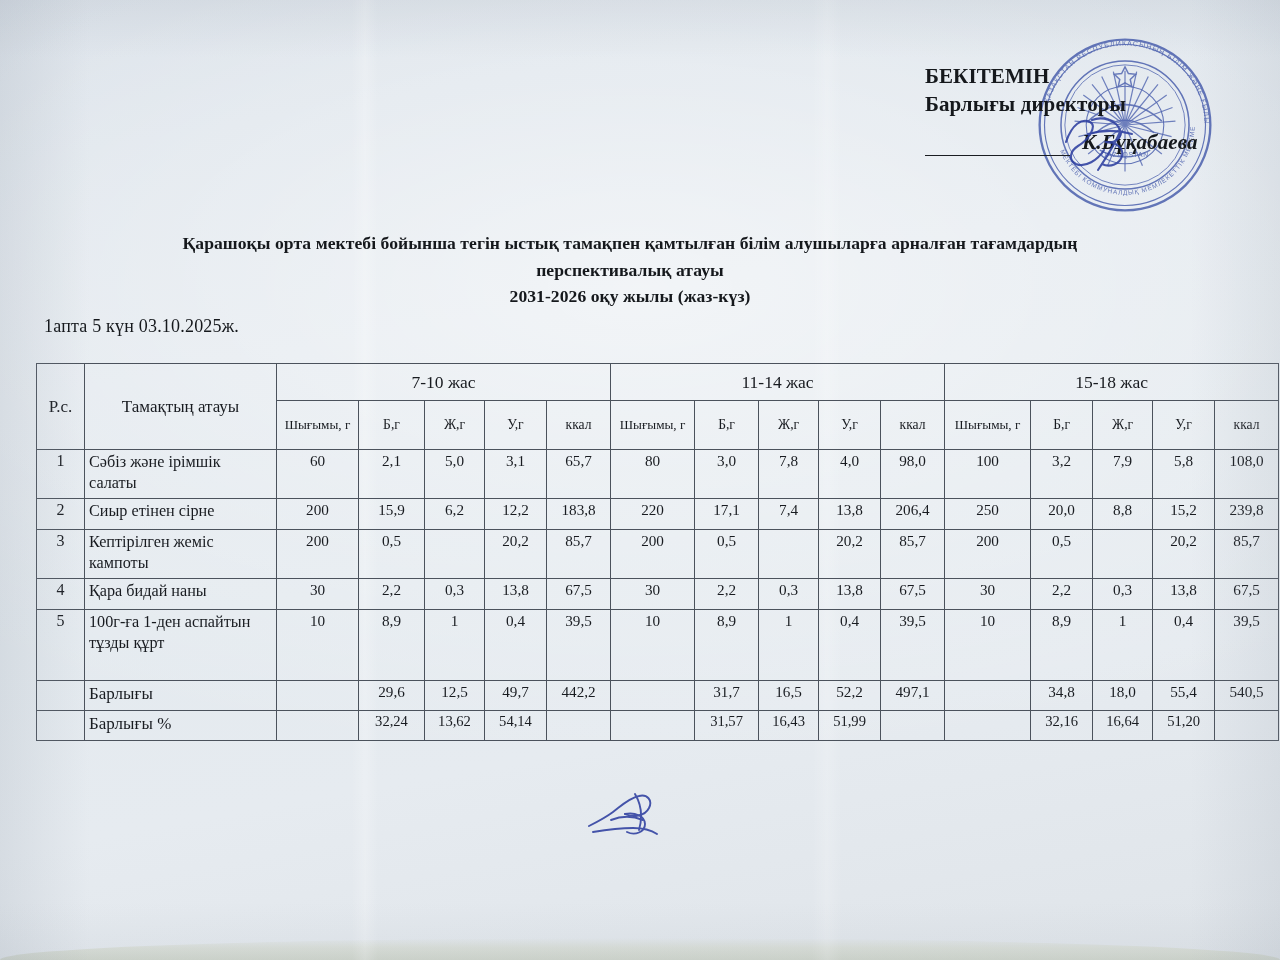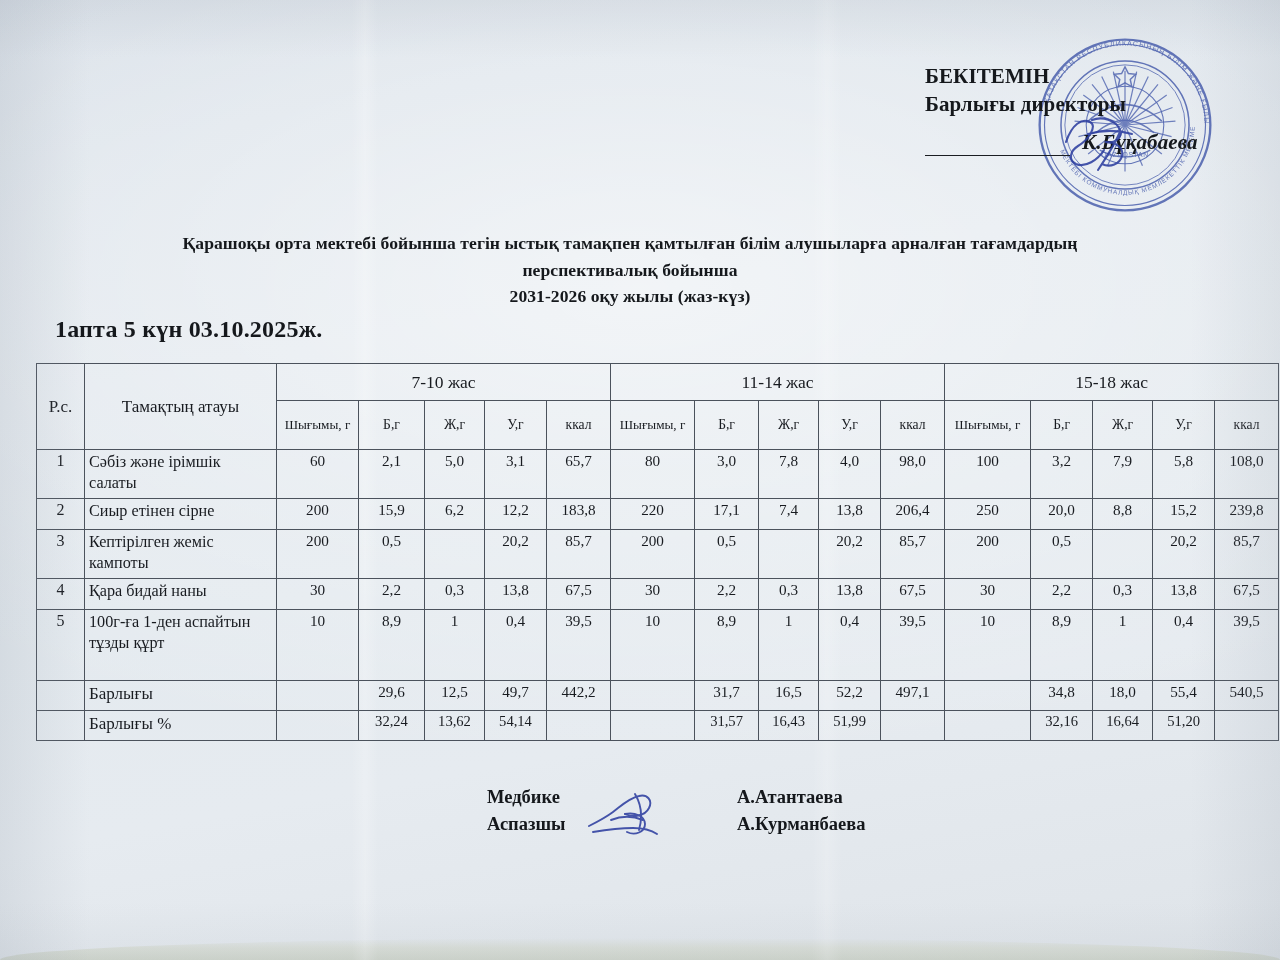--- a/index.html
+++ b/index.html
@@ -113,25 +113,24 @@
     z-index: 2;
     margin-top: 48px;
   }
   #title-block .t-main { display: block; }
 
   
   #date-line {
     position: absolute;
     top: 316px;
     left: 44px;
-    font-weight: bold;
-    font-size: 24px;
+    font-weight: normal;
+    font-size: 18px;
     letter-spacing: 0.2px;
     z-index: 2;
-    margin-left: 11px;
   }
 
   
   #menu-table {
     position: absolute;
     top: 363px;
     left: 36px;
     width: 1205px;
     border-collapse: collapse;
     table-layout: fixed;
@@ -324,21 +323,21 @@
       <path d="M8,34 C14,16 24,10 32,14 C40,18 30,32 20,38 C12,43 10,52 18,56 C27,60 40,52 46,42"></path>
       <path d="M34,12 C44,8 58,12 62,22 C65,30 56,36 48,34"></path>
       <path d="M48,34 C58,34 66,40 64,48 C62,56 52,60 44,56"></path>
       <path d="M30,26 C44,22 60,22 74,26"></path>
       <path d="M40,62 C48,50 56,38 62,24"></path>
     </g>
   </svg>
 
   <div id="title-block">
     <span class="t-main">Қарашоқы орта мектебі бойынша тегін ыстық тамақпен қамтылған білім алушыларға арналған тағамдардың</span>
-    <span class="t-main">перспективалық бойынша</span>
+    <span class="t-main">перспективалық атауы</span>
     <span class="t-main">2031-2026 оқу жылы (жаз-күз)</span>
   </div>
 
   <div id="date-line">1апта 5 күн  03.10.2025ж.</div>
 
   <table id="menu-table">
     <colgroup>
       <col style="width:48px">
       <col style="width:192px">
       <col style="width:82px">
@@ -516,32 +515,20 @@
         <td class="c-kcal"></td>
         <td class="c-num"></td>
         <td class="c-num">32,16</td>
         <td class="c-num">16,64</td>
         <td class="c-num">51,20</td>
         <td class="c-kcal"></td>
       </tr>
     </tbody>
   </table>
 
-  <div id="footer-block">
-    <div class="f-row">
-      <span class="f-role">Медбике</span>
-      <span class="f-gap"></span>
-      <span class="f-name">А.Атантаева</span>
-    </div>
-    <div class="f-row">
-      <span class="f-role">Аспазшы</span>
-      <span class="f-gap"></span>
-      <span class="f-name">А.Курманбаева</span>
-    </div>
-  </div>
 
   <svg id="staff-signature" viewBox="0 0 96 60" aria-hidden="true">
     <g fill="none" stroke="#2e3fa0" stroke-width="1.9" stroke-linecap="round" stroke-linejoin="round" opacity="0.88">
       <path d="M6,40 C14,36 22,32 30,26 C38,20 46,12 56,10 C64,8 70,14 66,22 C62,30 50,32 42,28"></path>
       <path d="M42,28 C52,26 62,30 62,38 C62,46 52,50 44,46"></path>
       <path d="M10,46 C22,44 36,42 50,42 C60,42 68,44 74,48"></path>
       <path d="M52,8 C58,18 60,30 56,44"></path>
       <path d="M28,34 C38,30 50,30 60,34"></path>
     </g>
   </svg>

